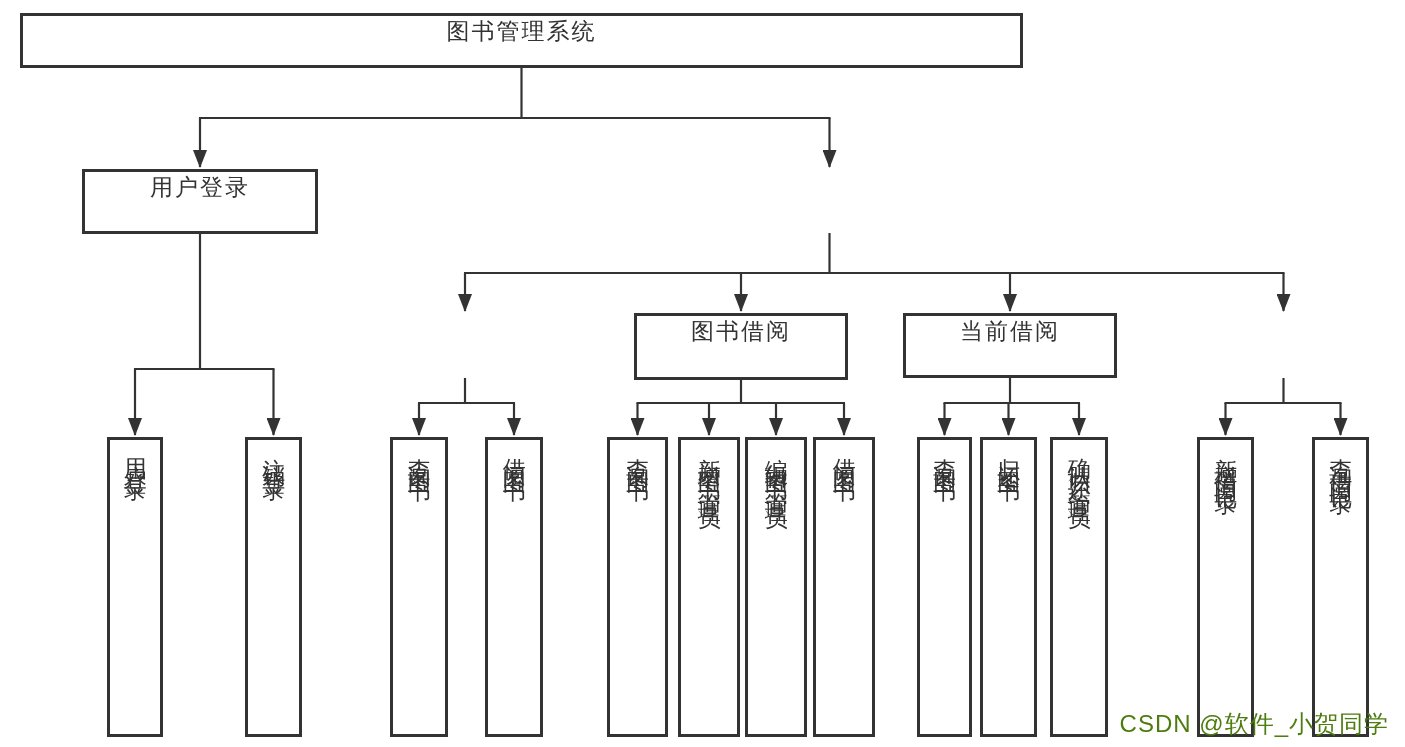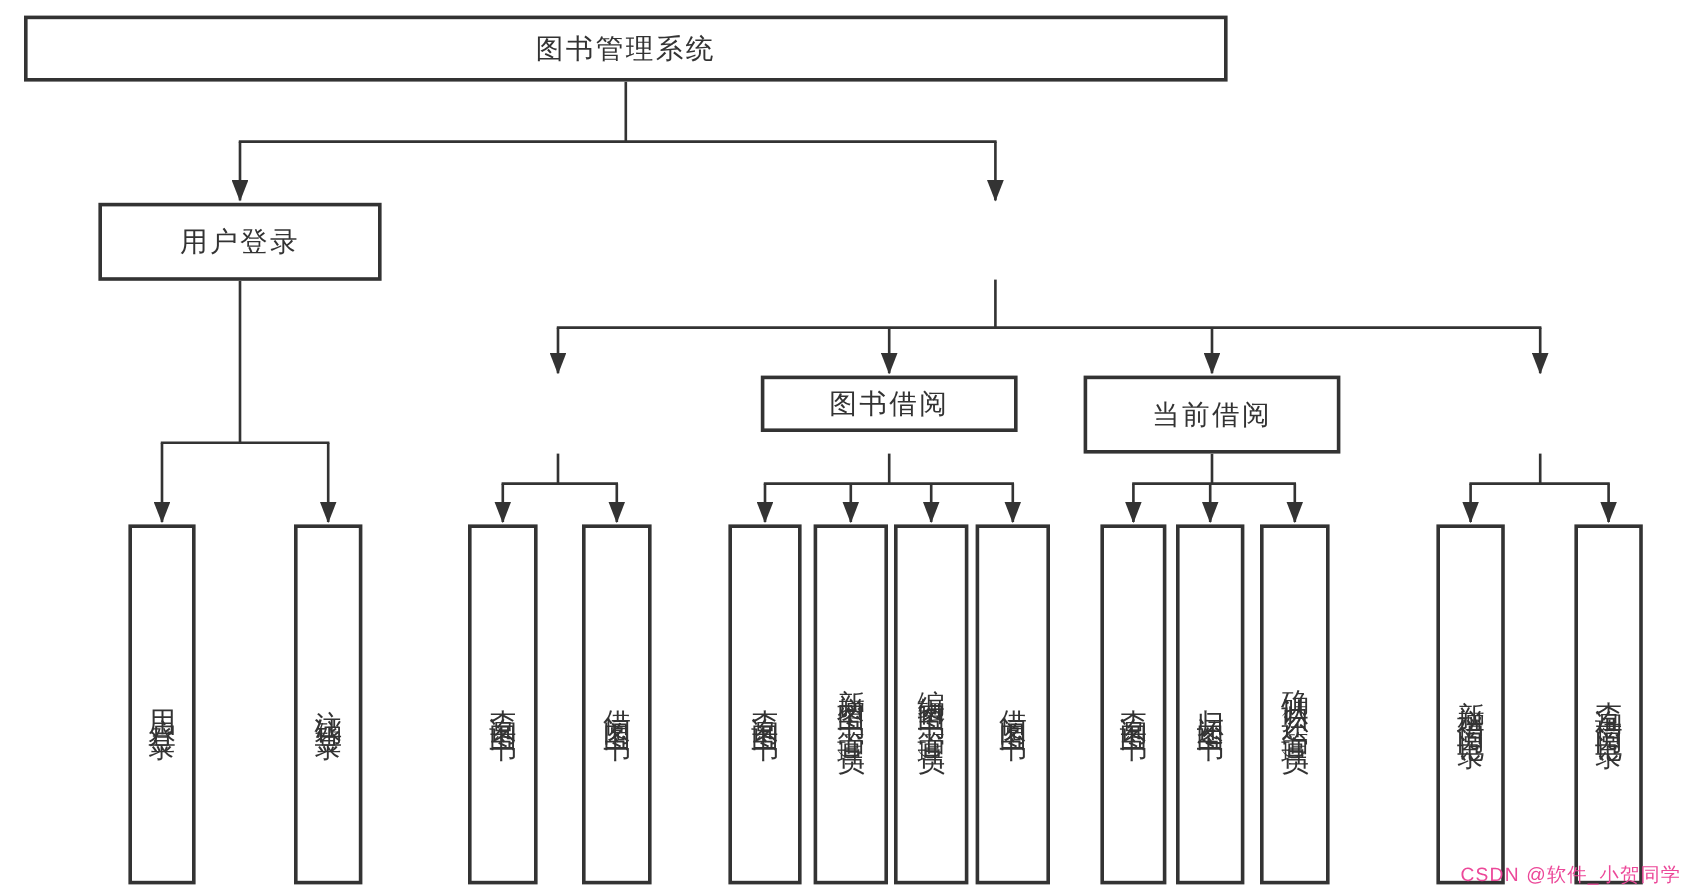--- a/index.html
+++ b/index.html
@@ -18,21 +18,20 @@
     pointer-events: none;
   }
   .connector-layer path { stroke: #333333; stroke-width: 2.2; fill: none; }
   .node {
     position: absolute;
     box-sizing: border-box;
     border: 3px solid #333333;
     background: #ffffff;
     color: #333333;
     display: flex;
-    align-items: center;
     justify-content: center;
     z-index: 2;
   }
   .h-label {
     font-size: 23px;
     letter-spacing: 2px;
     white-space: nowrap;
     color: #333333;
   }
   .node.leaf { top: 437px; height: 300px; }
@@ -40,24 +39,24 @@
     writing-mode: vertical-lr;
     text-orientation: mixed;
     font-size: 23px;
     letter-spacing: 7px;
     line-height: 1.1;
     color: #333333;
     white-space: nowrap;
   }
   .watermark {
     position: absolute;
-    right: 4px;
+    right: 16px;
     bottom: 7px;
-    font-size: 16px;
-    color: #ec4899;
+    font-size: 24px;
+    color: #4d7c0f;
     z-index: 5;
     letter-spacing: 1px;
     white-space: nowrap;
   }
 </style>
 </head>
 <body>
 
 <div class="canvas">
 
@@ -110,21 +109,21 @@
   </svg>
 
   <div class="node" style="left:20px; top:13px; width:1003px; height:55px;">
     <span class="h-label">图书管理系统</span>
   </div>
 
   <div class="node" style="left:82px; top:169px; width:236px; height:65px;">
     <span class="h-label">用户登录</span>
   </div>
 
-  <div class="node" style="left:634px; top:313px; width:214px; height:47px;">
+  <div class="node" style="left:634px; top:313px; width:214px; height:67px;">
     <span class="h-label">图书借阅</span>
   </div>
   <div class="node" style="left:903px; top:313px; width:214px; height:65px;">
     <span class="h-label">当前借阅</span>
   </div>
 
   <div class="node leaf" style="left:107px; width:56px;">
     <span class="v-label">用户登录</span>
   </div>
   <div class="node leaf" style="left:245px; width:57px;">

